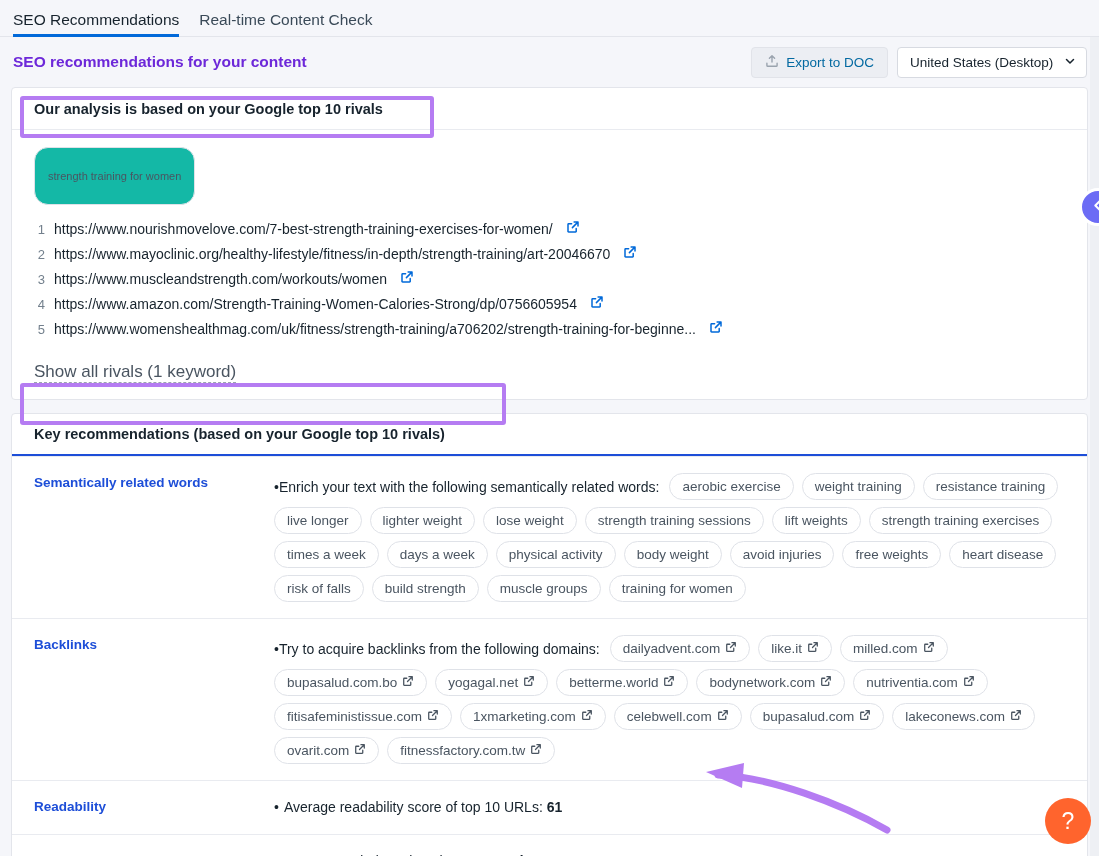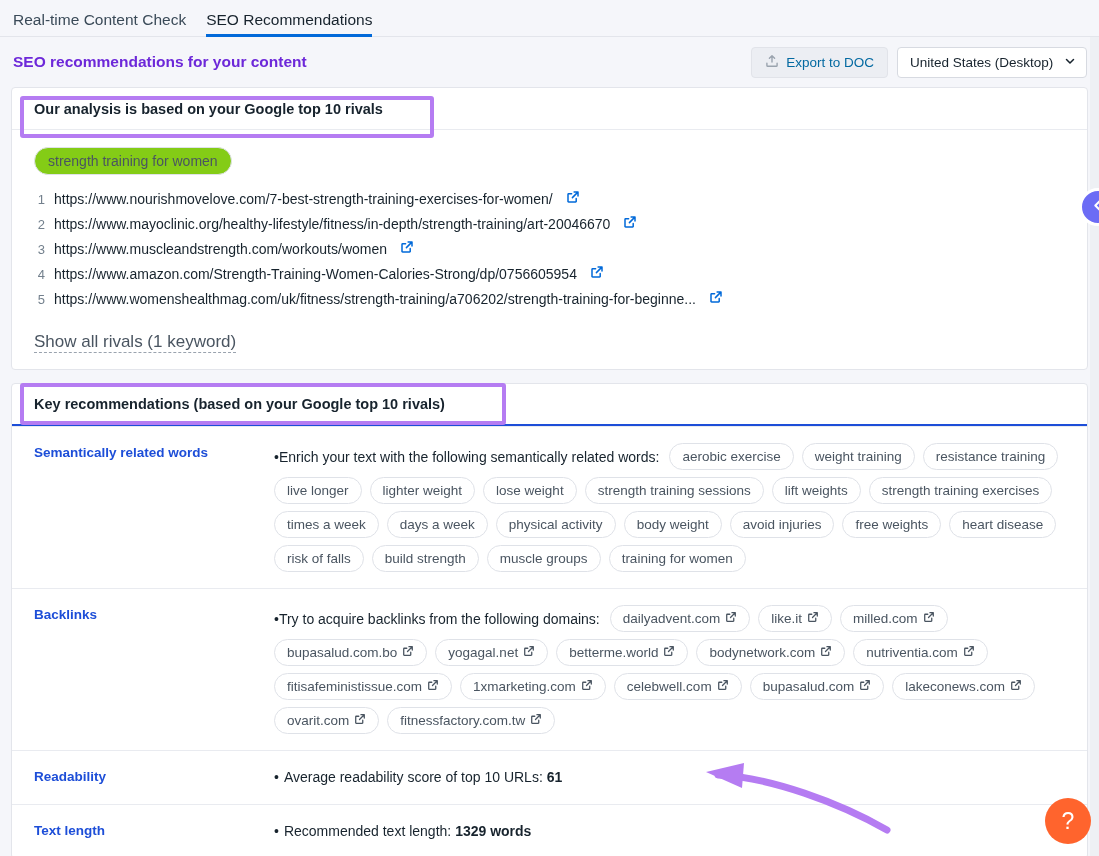--- a/index.html
+++ b/index.html
@@ -108,24 +108,24 @@
   }
   #anno-rivals  { left: 20px;  top: 96px;  width: 414px; height: 42px; }
   #anno-keyrecs { left: 20px;  top: 383px; width: 486px; height: 42px; }
 
   
   .rivals-body { padding: 17px 22px 16px 22px; }
   .kw-chip {
     display: inline-block;
     border: 1px solid #dfe2e8;
     border-radius: 14px;
-    padding: 5px 13px;
-    font-size: 14px;
+    padding: 22px 13px;
+    font-size: 11px;
     color: #4a5561;
-    background: #84cc16;
+    background: #14b8a6;
   }
   .rival-list { margin-top: 15px; }
   .rival-row {
     display: flex; align-items: baseline;
     gap: 9px;
     margin-bottom: 8px;
     font-size: 14px;
     color: #17232d;
   }
   .rival-num { width: 11px; text-align: right; color: #73808d; font-size: 13px; flex: none; }
@@ -210,22 +210,22 @@
     left: 700px; top: 758px;
     width: 220px; height: 98px;
     pointer-events: none;
     z-index: 7;
   }
 </style>
 </head>
 <body>
 
 <div class="tabbar">
+  <div class="tab active">SEO Recommendations</div>
   <div class="tab">Real-time Content Check</div>
-  <div class="tab active">SEO Recommendations</div>
 </div>
 
 <div class="pagehead">
   <h1>SEO recommendations for your content</h1>
   <div class="hdr-actions">
     <div class="btn-export">
       <span>
         <svg width="14" height="14" viewBox="0 0 14 14" fill="none" stroke="#9aa3ae" stroke-width="1.4" stroke-linecap="round" stroke-linejoin="round">
           <path d="M7 1.7v6.4M4.4 4.3 7 1.7l2.6 2.6M1.9 9.3v2.1a.9.9 0 0 0 .9.9h8.4a.9.9 0 0 0 .9-.9V9.3"></path>
         </svg>

